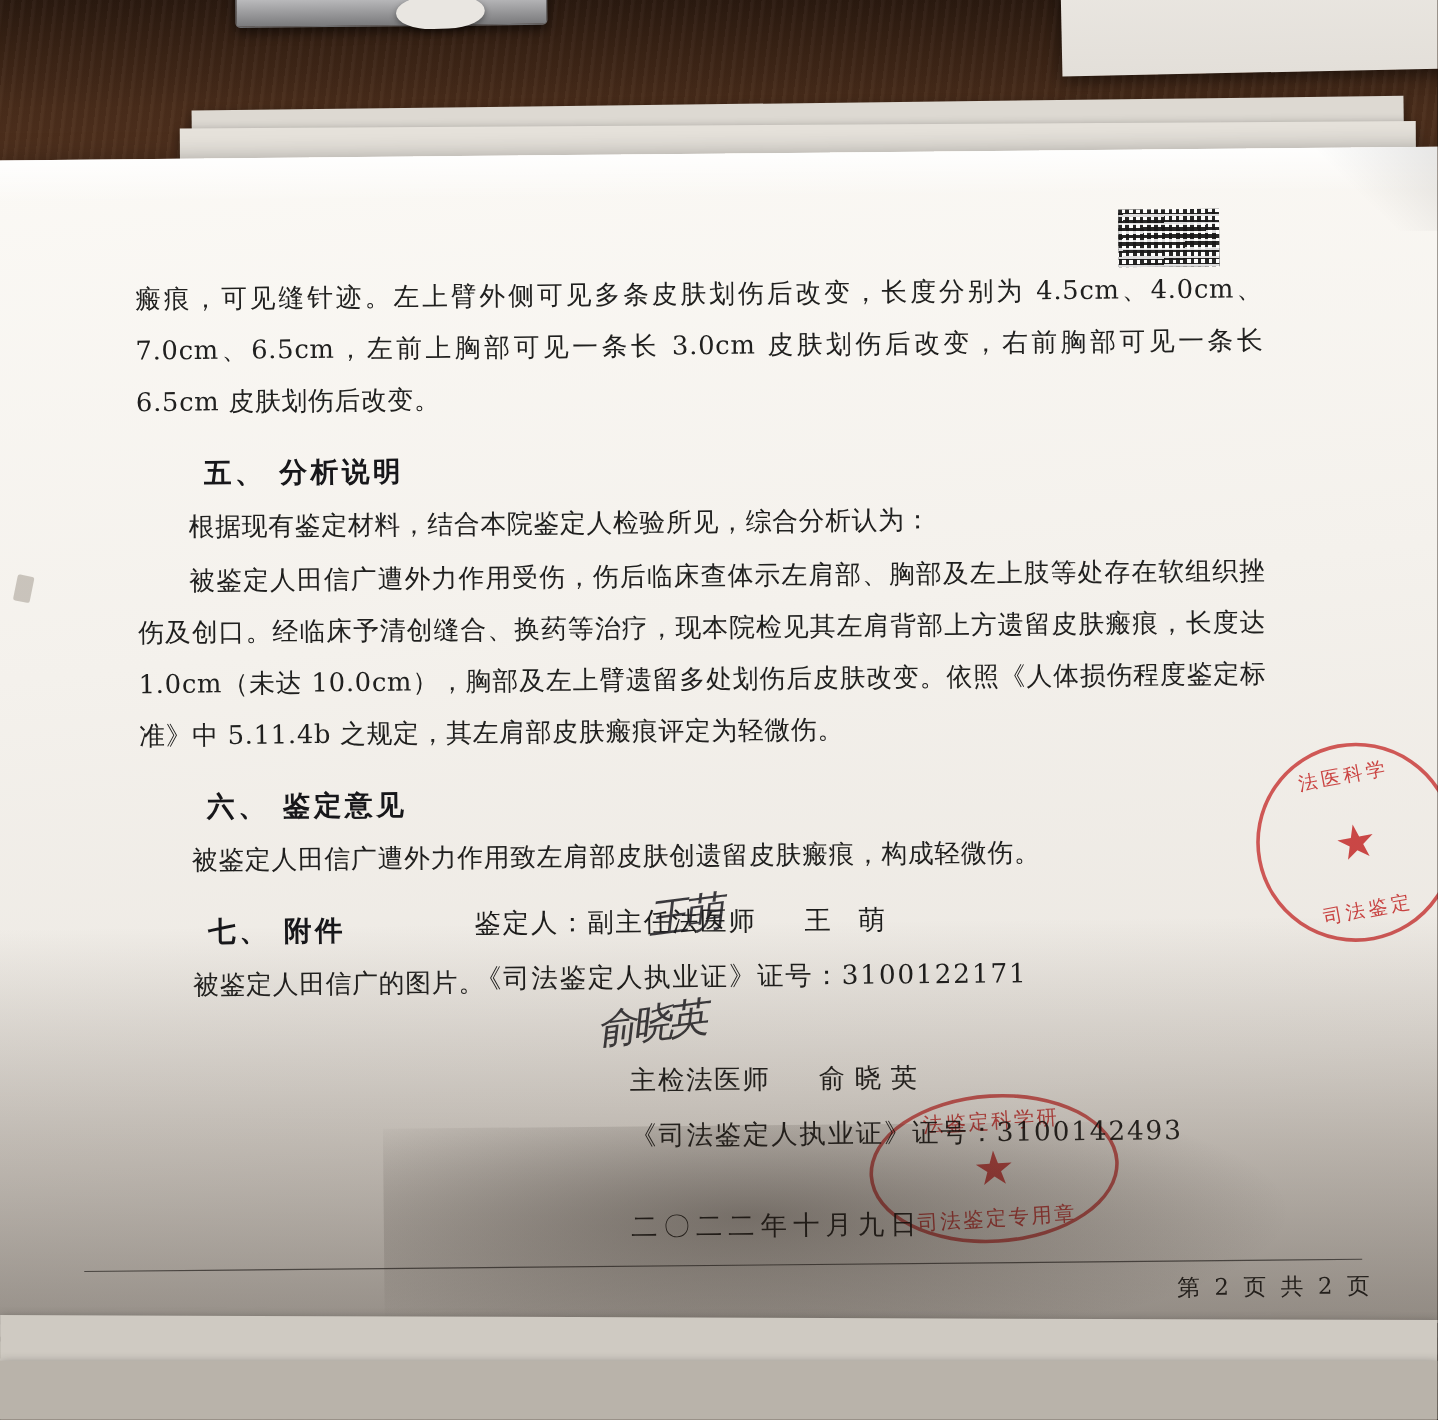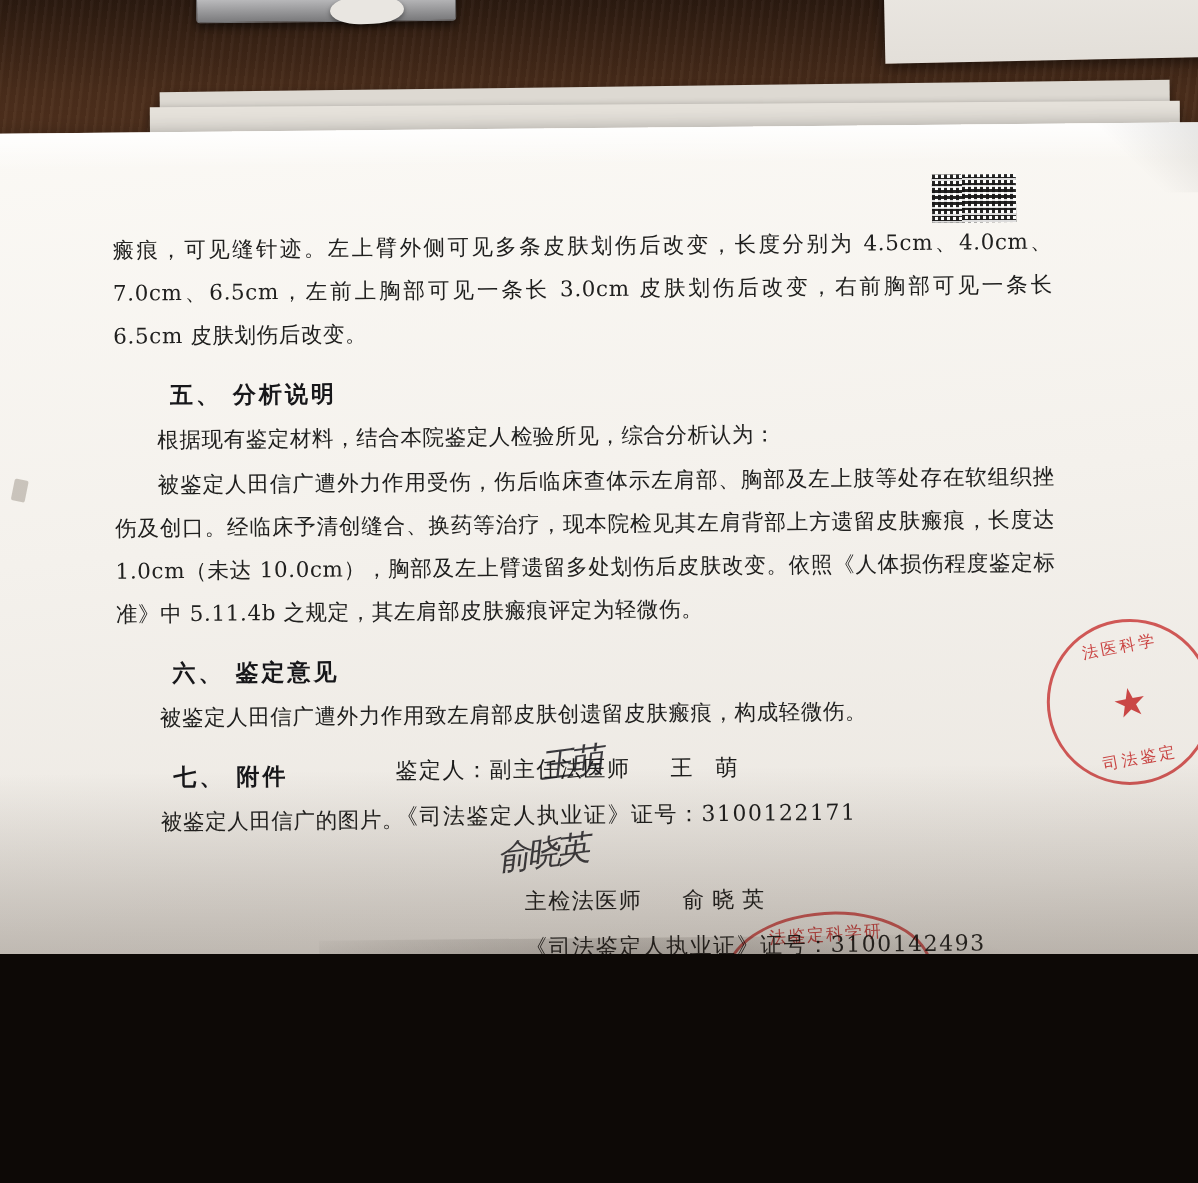--- a/index.html
+++ b/index.html
@@ -11,21 +11,21 @@
     width: 1198px;
     height: 1183px;
     overflow: hidden;
     font-family: "DejaVu Serif", "Liberation Serif", serif;
   }
 
   
   #scene {
     position: relative;
     width: 1198px;
-    height: 954px;
+    height: 1183px;
     background:
       radial-gradient(ellipse at 20% 10%, #5a3a24 0%, #3b2415 45%, #24150c 100%);
     overflow: hidden;
   }
 
   
   .wood-grain {
     position: absolute;
     inset: 0;
     background:

